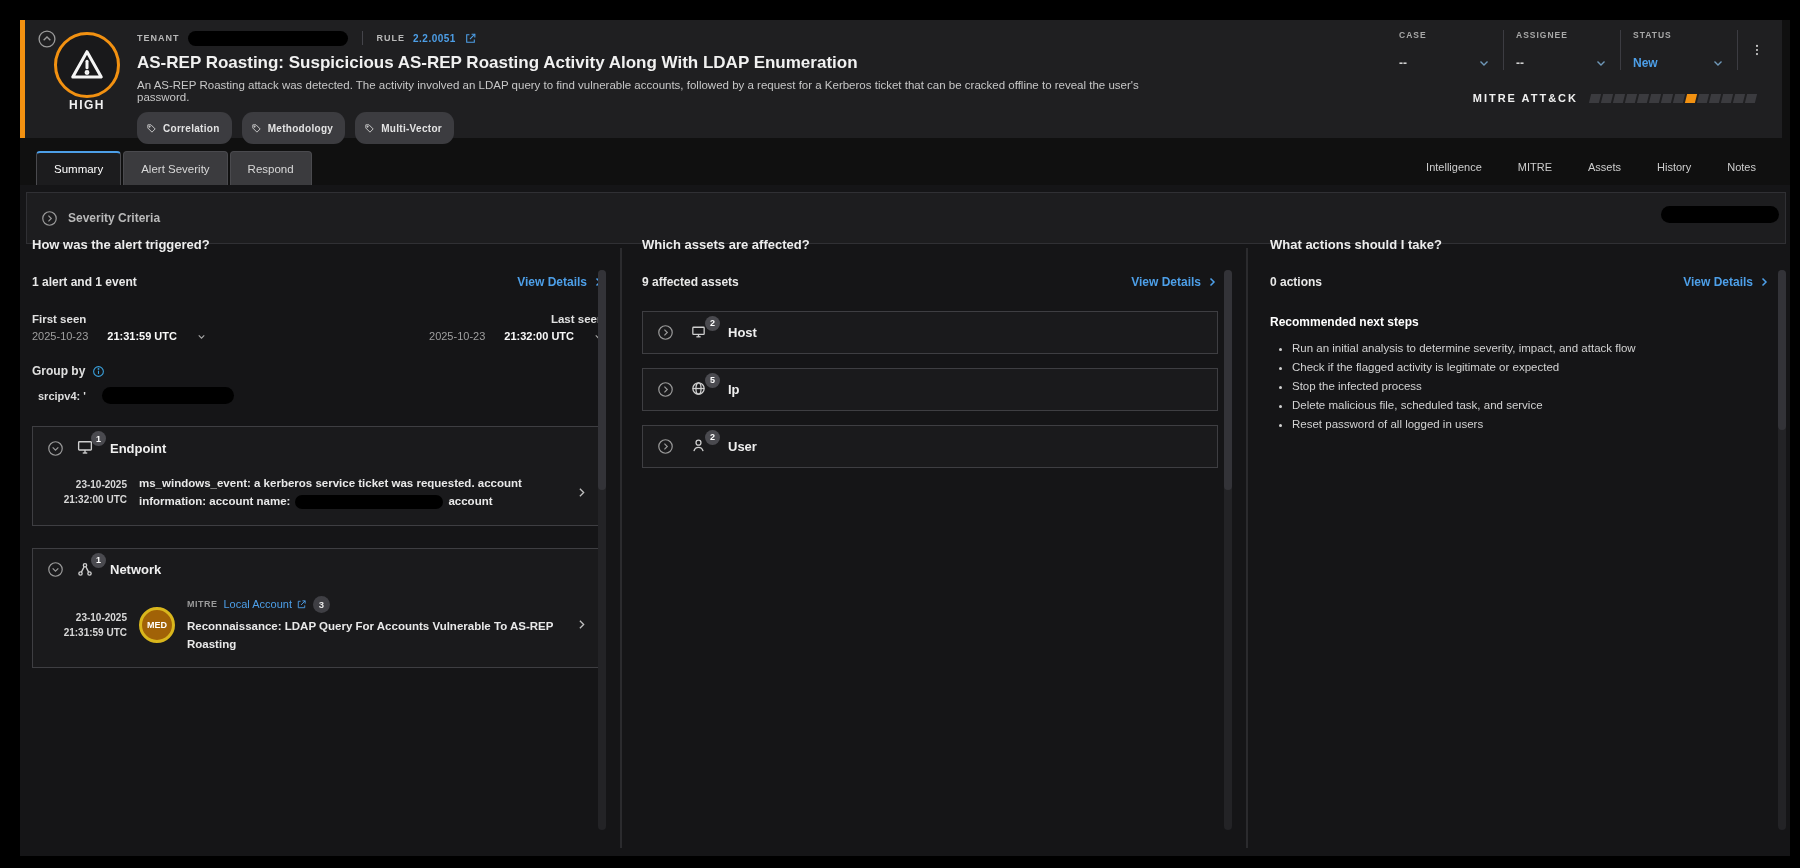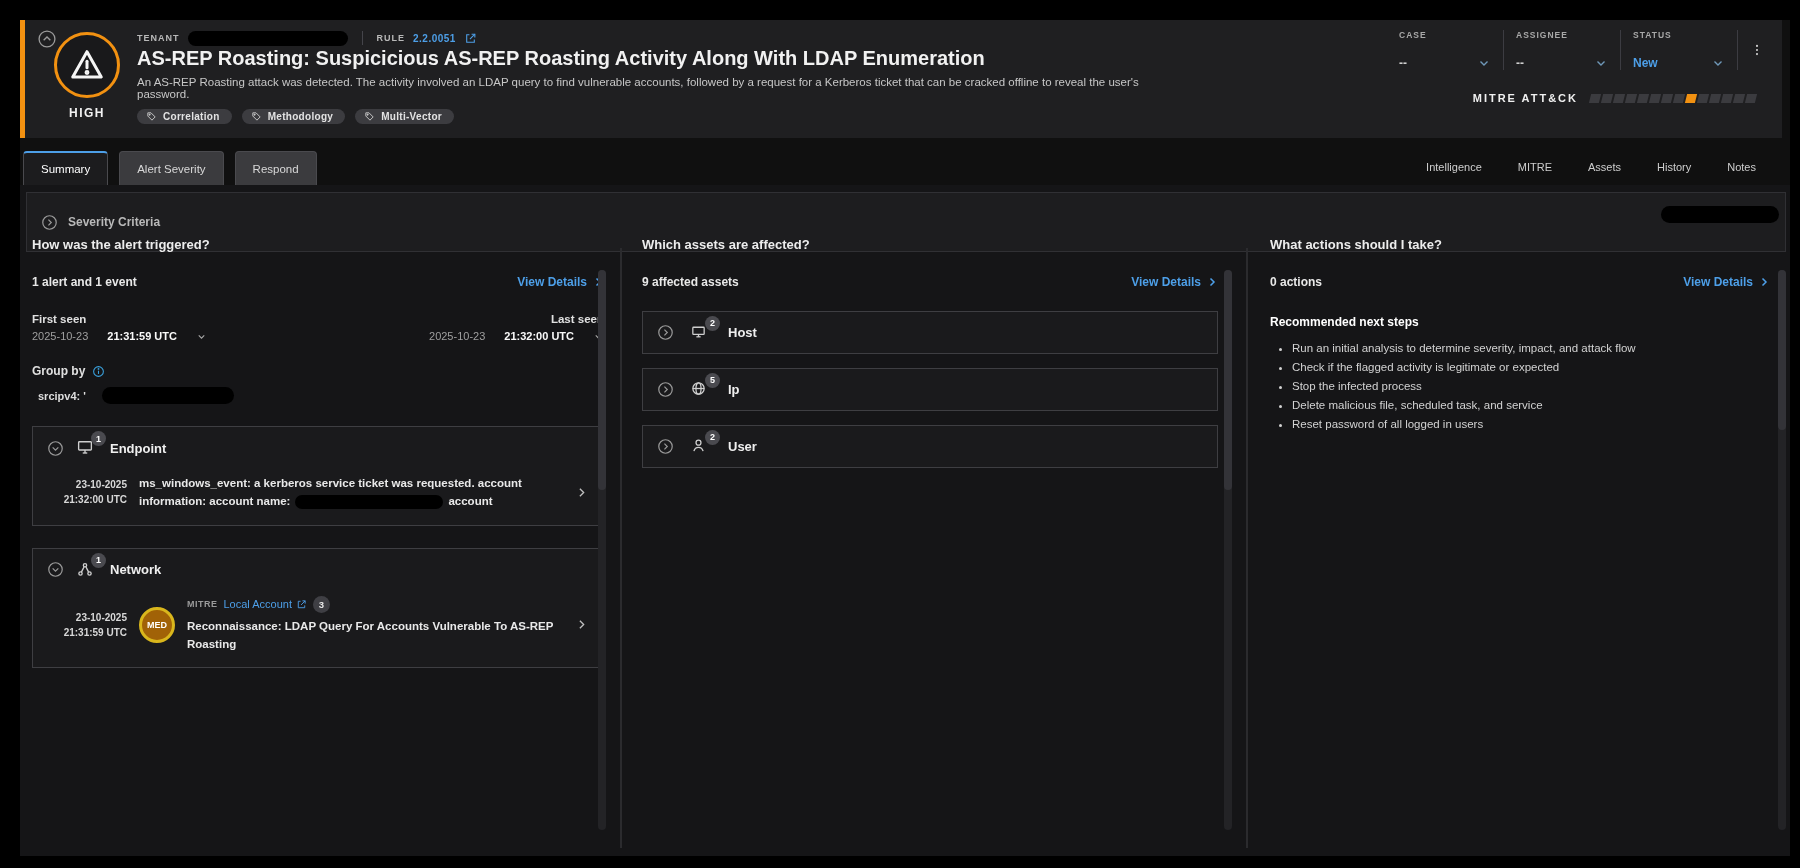--- a/index.html
+++ b/index.html
@@ -5,60 +5,60 @@
   * { margin:0; padding:0; box-sizing:border-box; }
   html,body { width:1800px; height:868px; background:#000; font-family:"Liberation Sans",sans-serif; overflow:hidden; }
   .page { position:absolute; inset:0; background:#000; }
   .panel { position:absolute; left:20px; top:20px; width:1770px; height:836px; background:#101010; }
 
   
   .header { position:absolute; left:0; top:0; width:1762px; height:118px; background:#1f1f21; border-left:5px solid #F29111; }
   .collapse-btn { position:absolute; left:12px; top:9px; width:20px; height:20px; cursor:pointer; }
   .sev-wrap { position:absolute; left:24px; top:12px; width:76px; text-align:center; }
   .sev-circle { width:66px; height:66px; margin:0 auto; border-radius:50%; border:3px solid #F29111; background:#19191b; display:flex; align-items:center; justify-content:center; }
-  .sev-label { margin-top:8px; font-size:12px; font-weight:bold; color:#f2f2f2; letter-spacing:1.5px; }
+  .sev-label { margin-top:0; font-size:12px; font-weight:bold; color:#f2f2f2; letter-spacing:1.5px; }
 
   .head-main { position:absolute; left:112px; top:10px; width:1050px; }
   .meta-row { display:flex; align-items:center; gap:8px; height:16px; }
   .meta-label { font-size:9px; font-weight:bold; letter-spacing:1px; color:#b9b9b9; }
   .redact { background:#000; border-radius:9px; display:inline-block; }
   .redact.tenant { width:160px; height:15px; }
   .meta-divider { width:1px; height:14px; background:#44444a; margin:0 6px; }
   .rule-id { font-size:10px; font-weight:bold; color:#4D9FE8; letter-spacing:.5px; cursor:pointer; }
-  .alert-title { margin-top:1px; font-size:20px; font-weight:bold; color:#f1f1f1; }
+  .alert-title { margin-top:7px; font-size:17px; font-weight:bold; color:#f1f1f1; }
   .alert-desc { margin-top:6px; font-size:11.5px; color:#c7c7c7; }
   .tag-row { margin-top:9px; display:flex; gap:10px; }
-  .tag-pill { height:15px; padding:0 12px 0 9px; border-radius:11px; background:#3c3c40; display:flex; align-items:center; gap:6px; font-size:10px; font-weight:bold; color:#e3e3e3; letter-spacing:.3px; }
+  .tag-pill { height:32px; padding:0 12px 0 9px; border-radius:11px; background:#3c3c40; display:flex; align-items:center; gap:6px; font-size:10px; font-weight:bold; color:#e3e3e3; letter-spacing:.3px; }
 
   .head-controls { position:absolute; right:12px; top:8px; display:flex; align-items:stretch; height:44px; }
   .ctl-group { padding:2px 10px; min-width:112px; display:flex; flex-direction:column; justify-content:space-between; cursor:pointer; }
   .ctl-label { font-size:8.5px; font-weight:bold; letter-spacing:1px; color:#a8a8a8; }
   .ctl-value-row { display:flex; align-items:center; justify-content:space-between; }
   .ctl-value { font-size:12px; font-weight:bold; color:#cfcfcf; }
   .ctl-value.blue { color:#4D9FE8; }
   .ctl-divider { width:1px; background:#3c3c42; margin:2px 2px; }
   .kebab { display:flex; align-items:center; padding:0 6px 0 10px; cursor:pointer; }
 
   .mitre-row { position:absolute; right:26px; top:72px; display:flex; align-items:center; gap:12px; }
   .mitre-label { font-size:11px; font-weight:bold; color:#f0f0f0; letter-spacing:2px;text-align:right; }
   .mitre-bar { display:flex; gap:2px; }
   .mseg { width:10px; height:9px; background:#3b3b3f; transform:skewX(-14deg); }
   .mseg.on { background:#F29111; }
 
   
-  .tabs-row { position:absolute; left:3px; top:130px; height:35px; display:flex; align-items:flex-end;gap:9px; }
+  .tabs-row { position:absolute; left:16px; top:130px; height:35px; display:flex; align-items:flex-end; }
   .tab { height:34px; padding:0 17px; display:flex; align-items:center; font-size:11.5px; color:#d8d8d8; background:#3b3b3e; border:1px solid #4a4a4e; border-bottom:none; border-radius:4px 4px 0 0; margin-right:2px; cursor:pointer; }
   .tab.active { background:#1c1c1e; border-top:2px solid #4D9FE8; color:#fff; font-weight:normal; }
   .tabs-right { position:absolute; right:34px; top:130px; height:34px; display:flex; align-items:center; gap:36px; }
   .rtab { font-size:11px; color:#cecece; cursor:pointer; }
 
   
   .content-bg { position:absolute; left:0; top:165px; width:1770px; height:671px; background:#151517; }
 
-  .sevcrit-bar { position:absolute; left:6px; top:172px; width:1760px; height:60px; background:#1d1d1f; border:1px solid #303034; display:flex; align-items:center; padding:0 14px; cursor:pointer; }
+  .sevcrit-bar { position:absolute; left:6px; top:172px; width:1760px; height:52px; background:#1d1d1f; border:1px solid #303034; display:flex; align-items:center; padding:0 14px; cursor:pointer; }
   .sevcrit-label { margin-left:10px; font-size:12px; font-weight:bold; color:#b9b9b9; }
   .redact.sevcrit { position:absolute; right:6px; top:13px; width:118px; height:17px; }
 
   
   .col { position:absolute; top:217px; height:600px; }
   .col-divider { position:absolute; top:228px; height:600px; width:2px; background:#2b2b2e; }
   .scroll-track { position:absolute; top:250px; height:560px; width:8px; background:#232326; border-radius:4px; }
   .scroll-thumb { width:8px; height:220px; background:#333338; border-radius:4px; }
 
   .col-title { font-size:13px; font-weight:bold; color:#ededed; }

